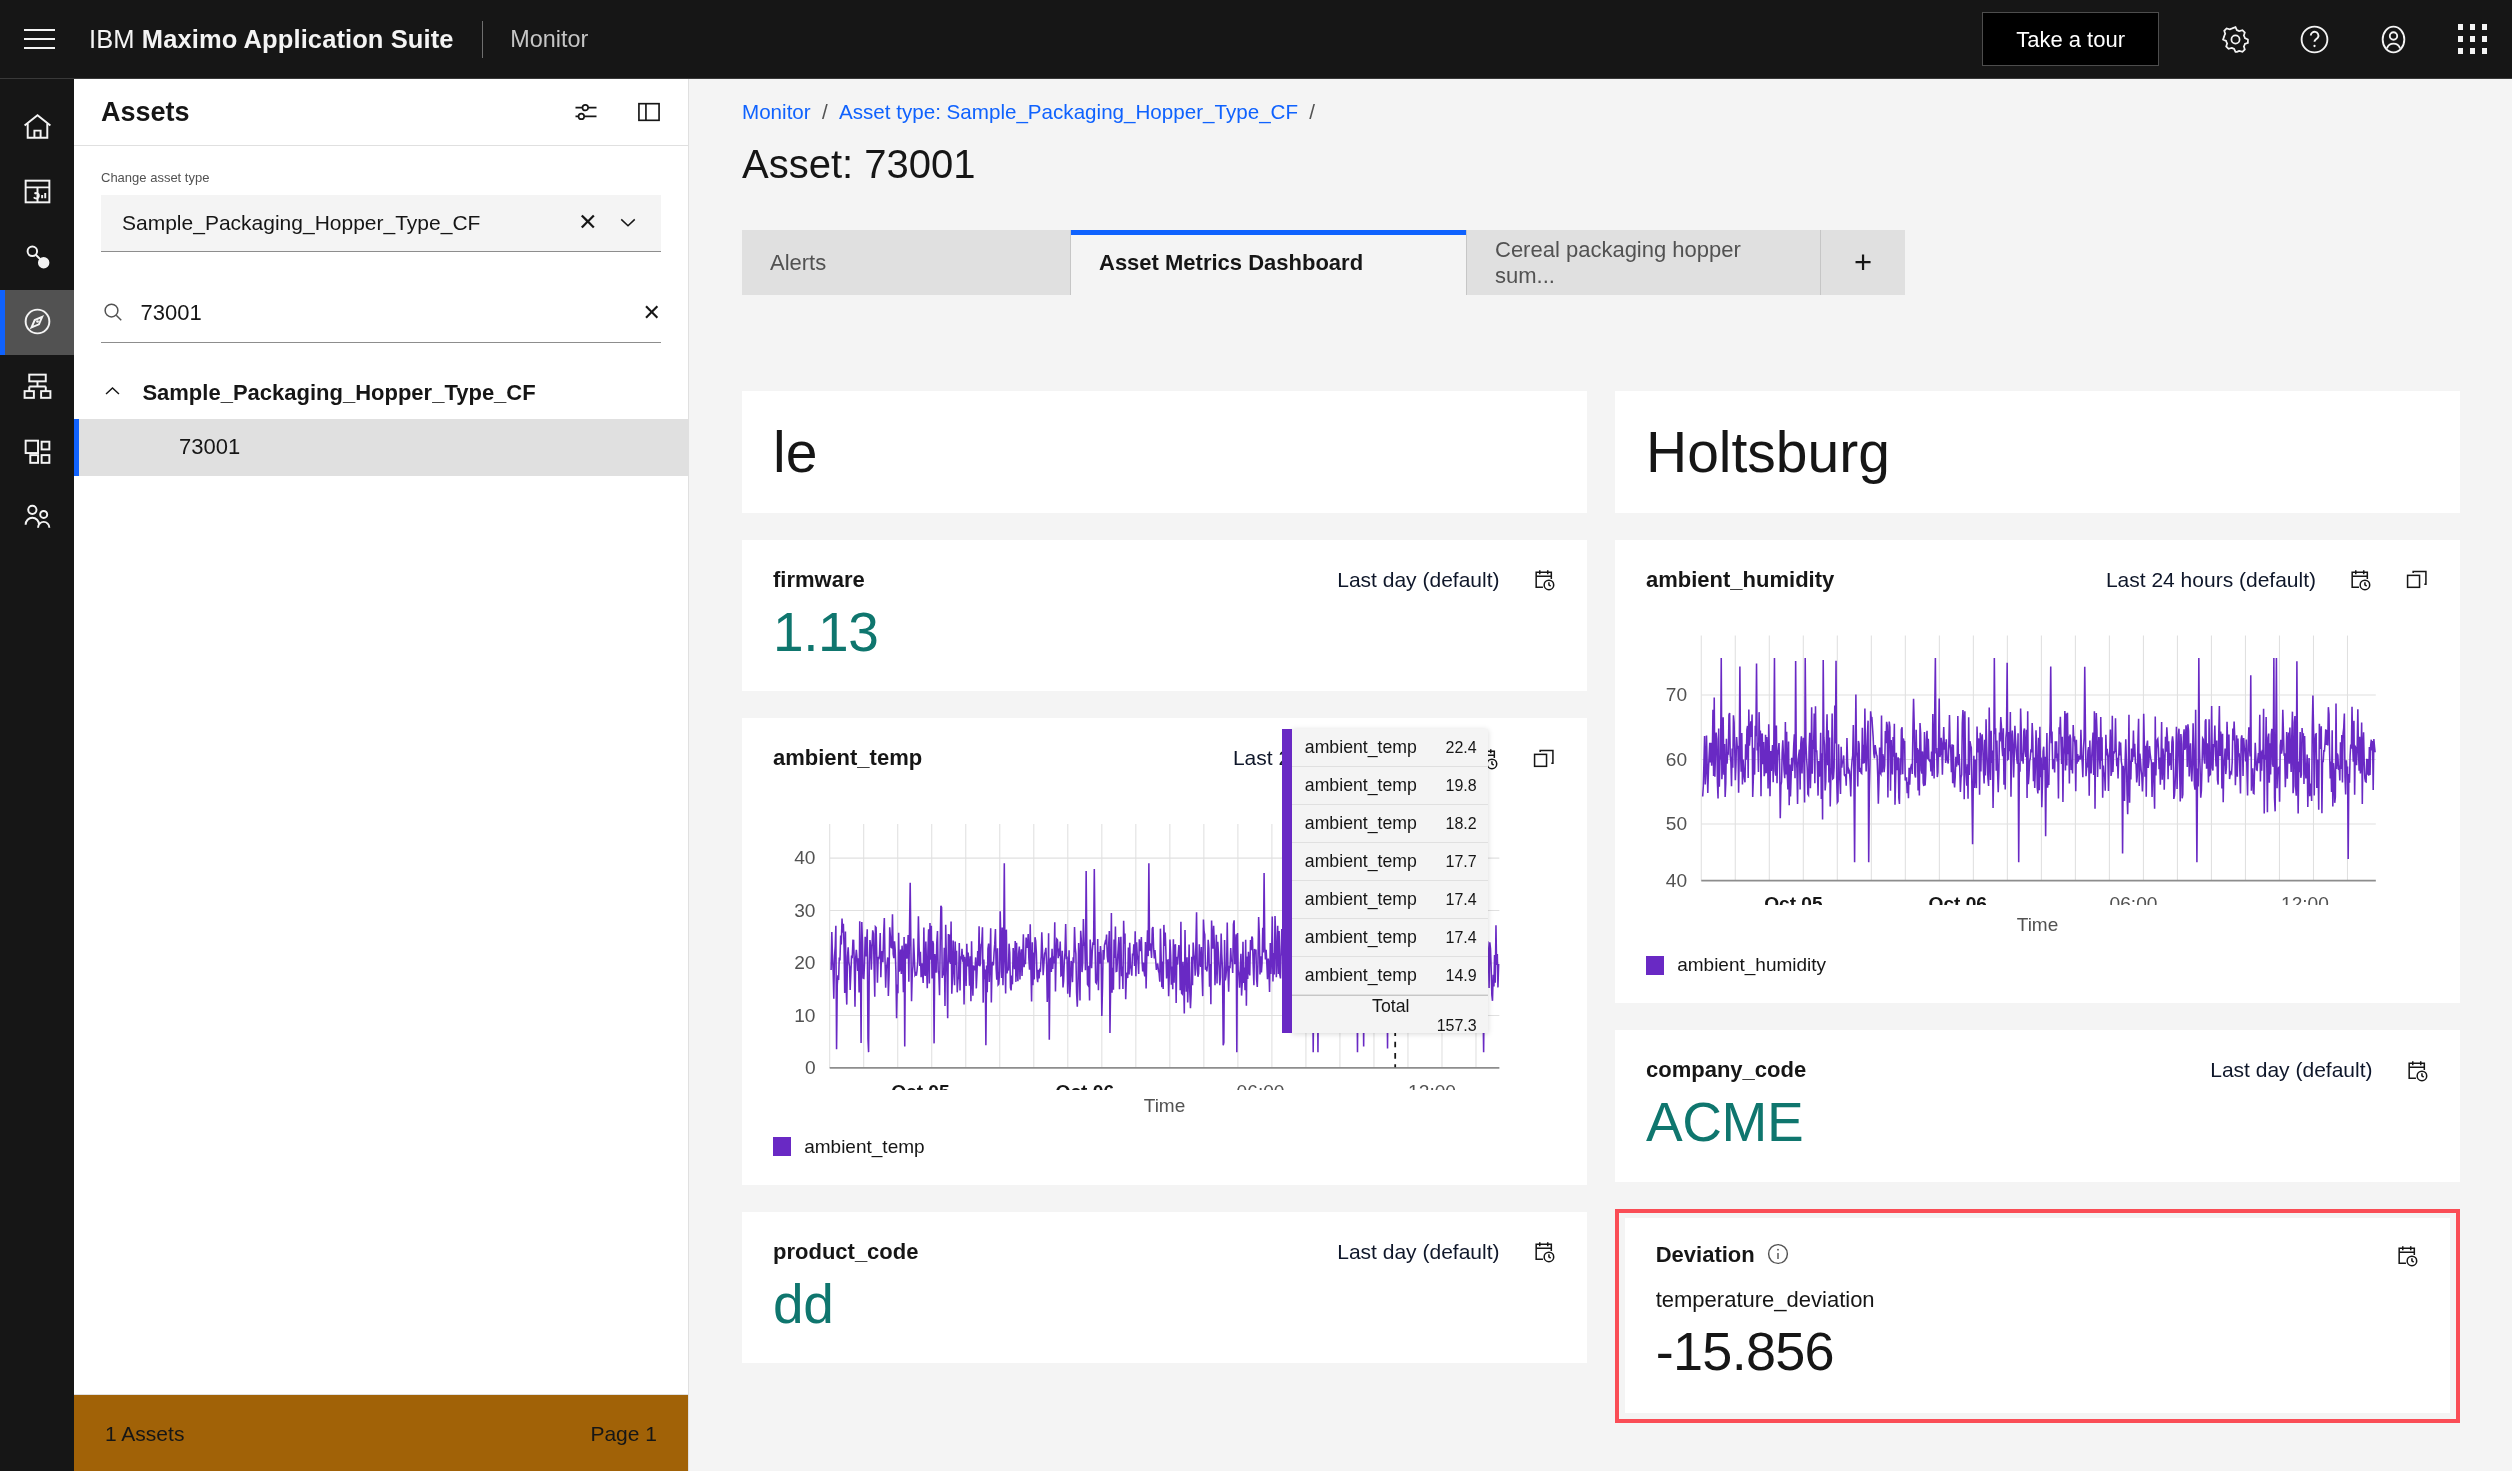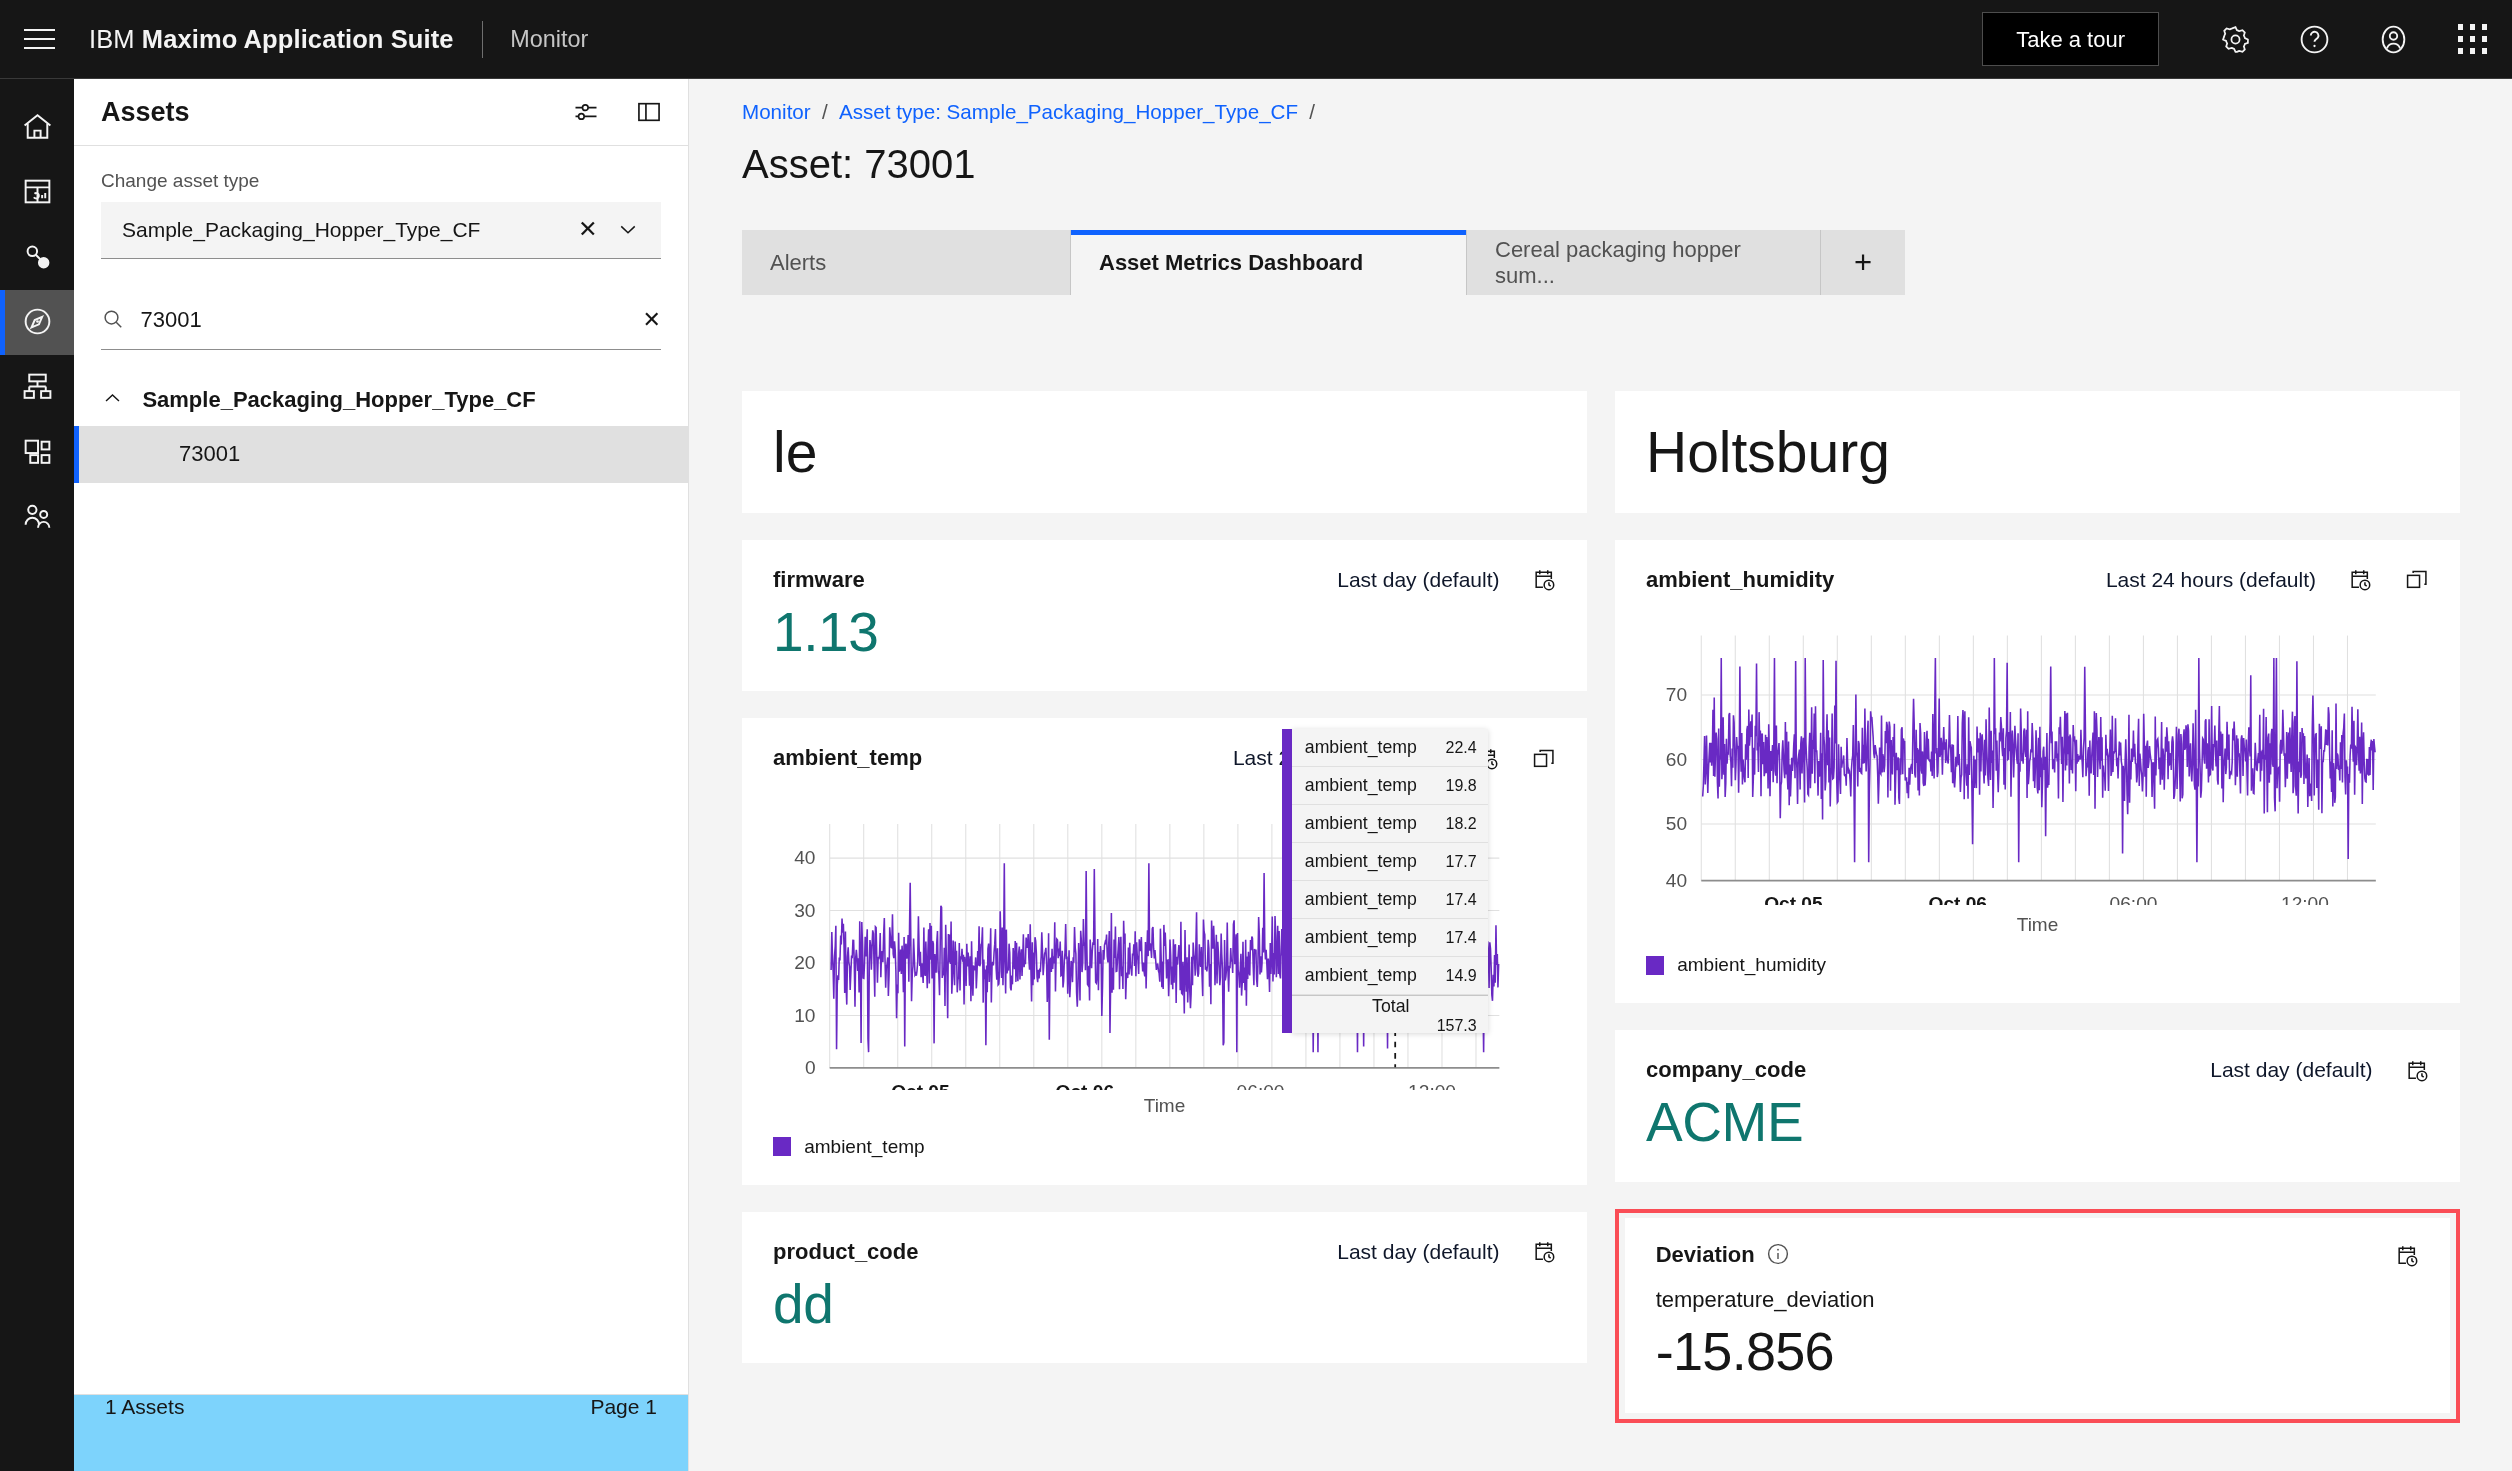--- a/index.html
+++ b/index.html
@@ -73,21 +73,21 @@
   }
   .assets-head {
     height: 67px; display: flex; align-items: center;
     padding: 0 25.5px 0 27px; border-bottom: 0.7px solid #e0e0e0; text-align: right;
   }
   .assets-title { font-size: 27px; font-weight: 600; color: #161616; }
   .assets-head-icons { margin-left: auto; display: flex; align-items: center; gap: 35px; }
   .assets-head-icons .ic { cursor: pointer; display:flex; }
 
   .field-label {
-    font-size: 19px; color: #525252; padding: 24px 27px 10px 27px;
+    font-size: 13px; color: #525252; padding: 24px 27px 10px 27px;
   }
   .select-wrap { padding: 0 27px; }
   .select-box {
     background: #f4f4f4; border-bottom: 0.7px solid #8d8d8d;
     height: 57px; display: flex; align-items: center; padding: 0 21px;
     cursor: pointer;
   }
   .select-value { font-size: 21px; color: #161616; white-space: nowrap; }
   .select-actions { margin-left: auto; display: flex; align-items: center; gap: 18.4px; }
   .x-glyph { font-size: 23.4px; color: #161616; line-height: 1; cursor:pointer; }
@@ -111,22 +111,22 @@
     padding-left: 105px; position: relative; cursor: pointer;
   }
   .tree-leaf::before {
     content:""; position:absolute; left:0; top:0; bottom:0; width:5px;
     background:#0f62fe;
   }
   .tree-leaf-label { font-size: 22px; color: #161616; }
 
   .assets-footer {
     position: absolute; left: 0; right: 0; bottom: 0; height: 78px;
-    border-top: 0.7px solid #e0e0e0; display: flex; align-items: flex-start;
-    padding: 0 31px; background: #7dd3fc;
+    border-top: 0.7px solid #e0e0e0; display: flex; align-items: center;
+    padding: 0 31px; background: #a16207;
   }
   .assets-footer .cnt { font-size: 21px; color: #161616; }
   .assets-footer .pg { margin-left: auto; font-size: 21px; color: #161616; }
 
   
   .main {
     position: absolute; top: 79px; left: 690px; right: 0; bottom: 0;
     background: #f4f4f4; overflow: hidden;
   }
   .breadcrumb {

